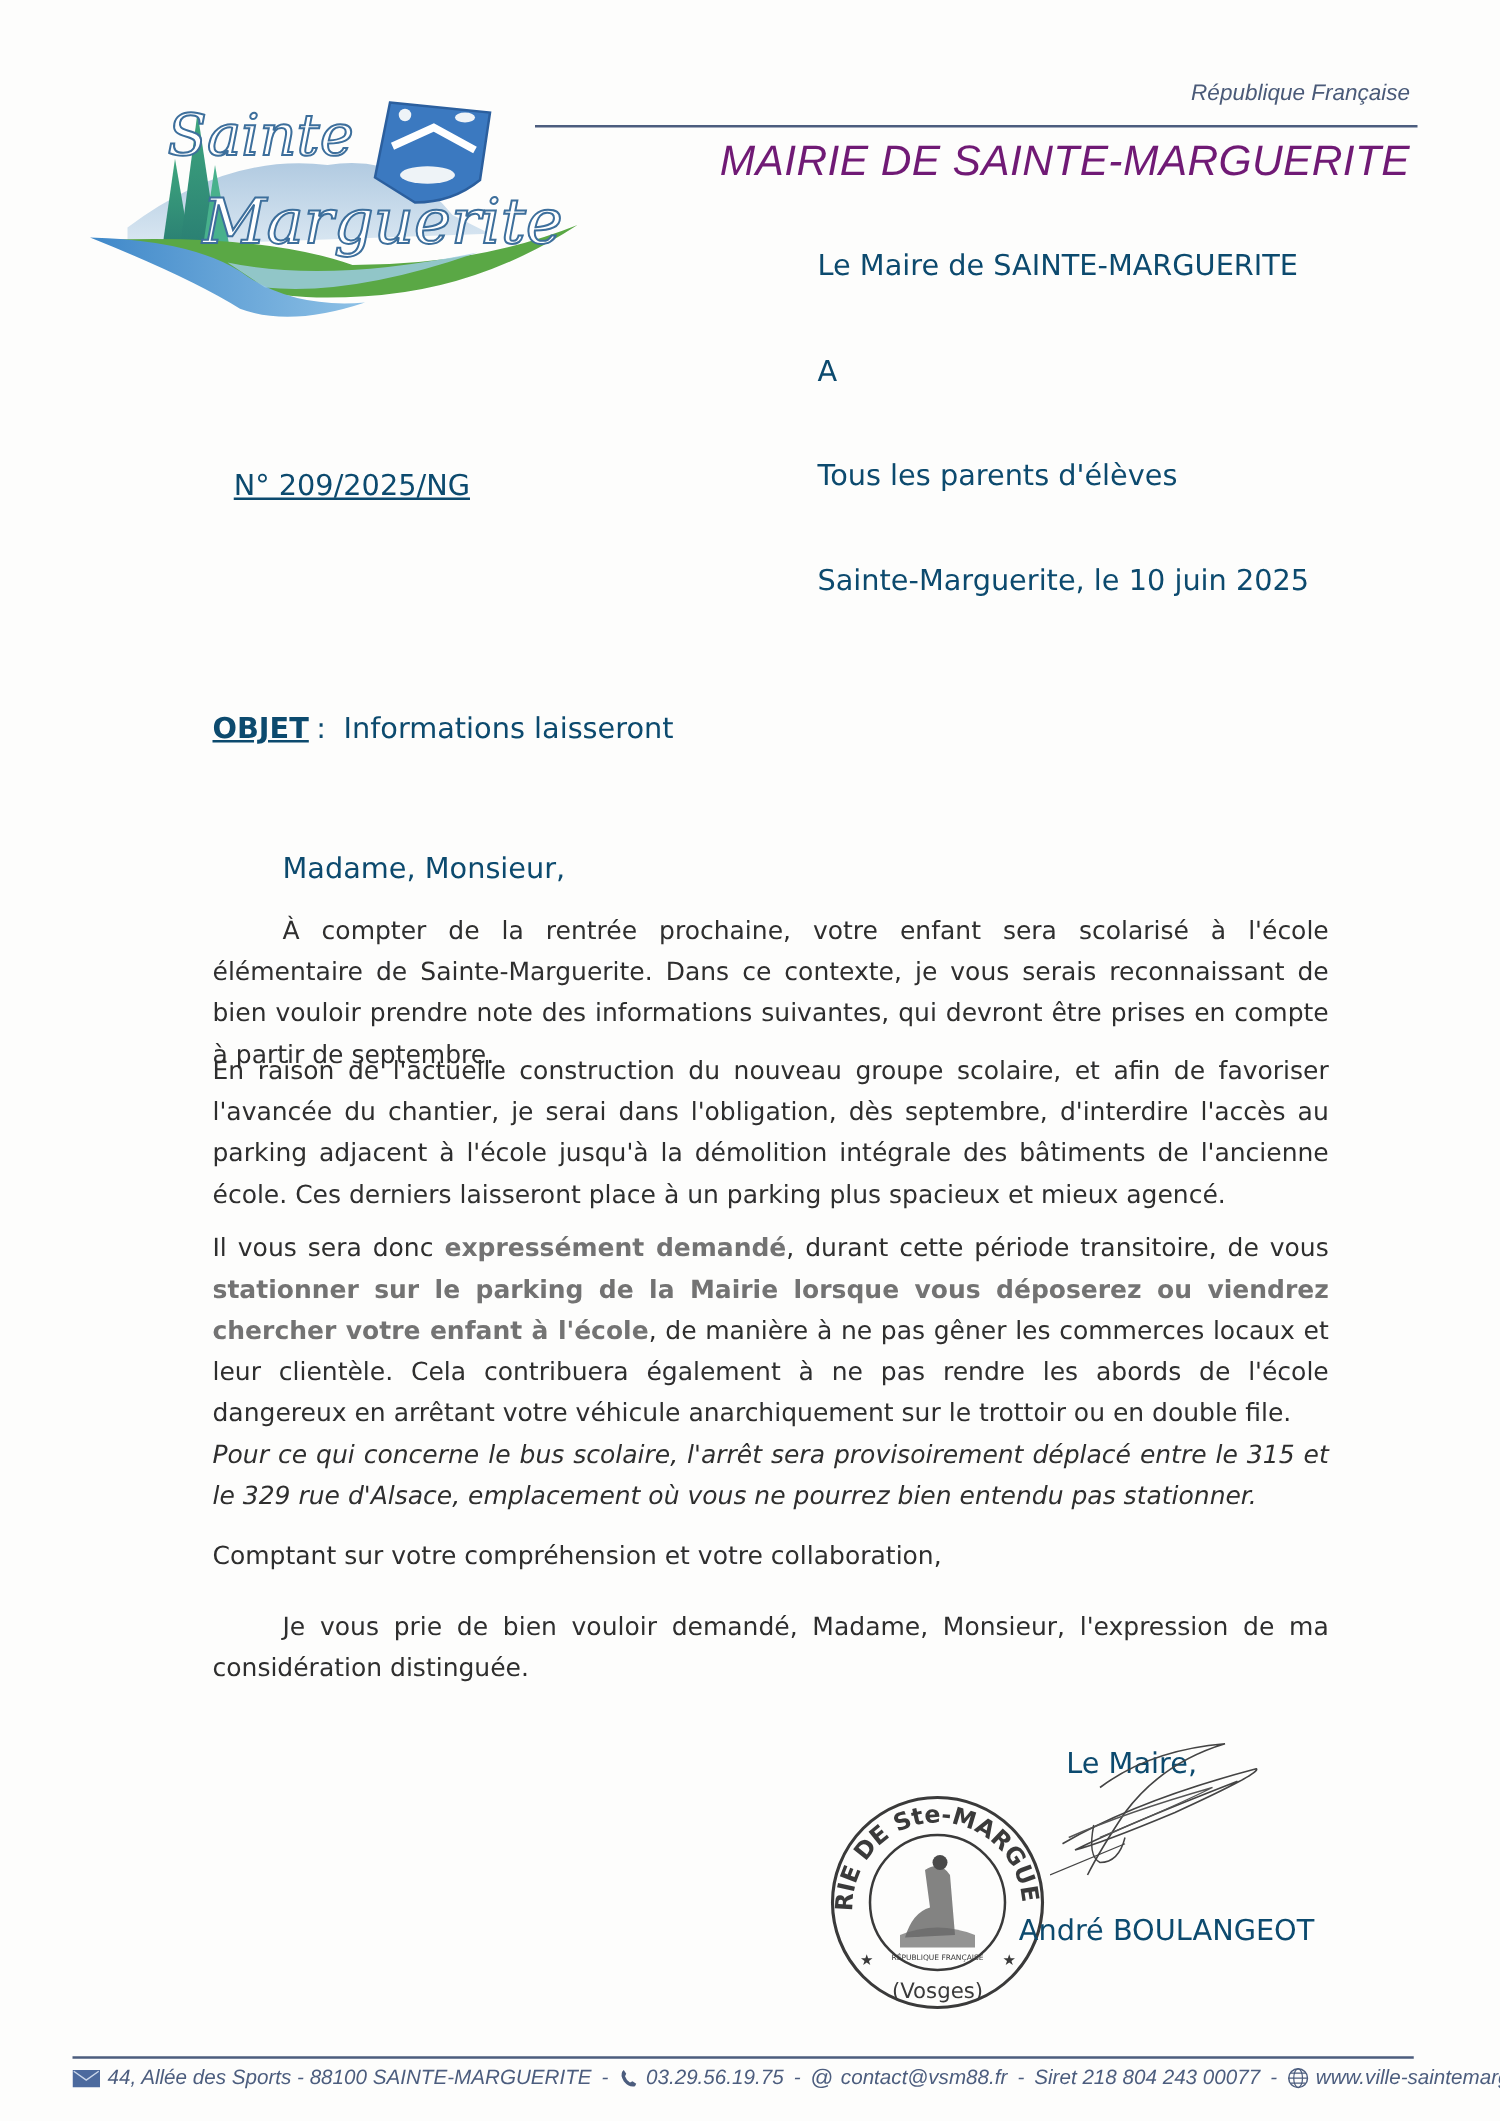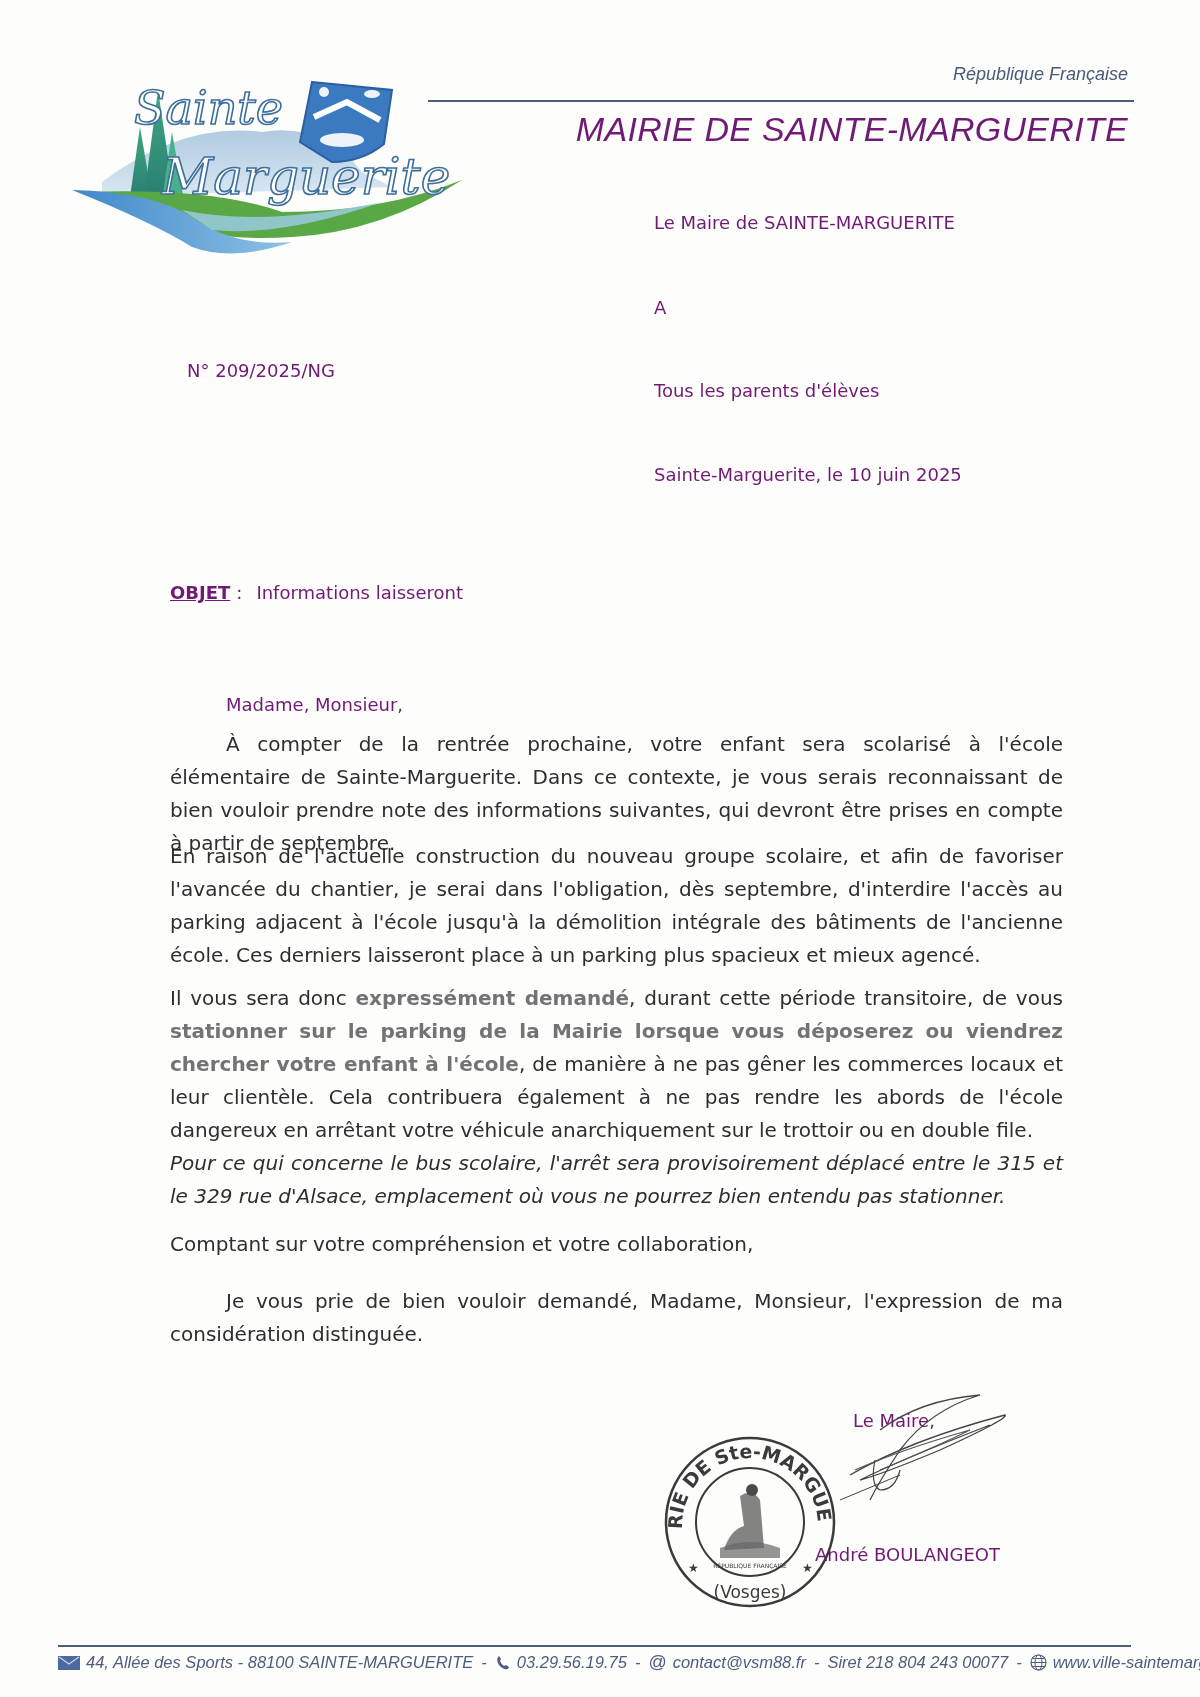--- a/index.html
+++ b/index.html
@@ -8,24 +8,24 @@
 
     .abs { position: absolute; }
 
     
     .logo { left: 62px; top: 62px; width: 420px; height: 200px; }
     .republique { right: 72px; top: 64px; font-family: "Liberation Sans", sans-serif; font-style: italic; font-size: 18px; color: #4a5a78; }
     .head-rule { left: 428px; top: 100px; width: 706px; height: 2px; background: #4c5d7e; }
     .mairie-title { right: 72px; top: 110px; font-family: "Liberation Sans", sans-serif; font-style: italic; font-size: 34px; color: #701a75; letter-spacing: 0.3px; }
 
     
-    .lt { font-family: "DejaVu Sans", sans-serif; font-size: 18px; color: #701a75; white-space: nowrap; margin-top: 12px; }
+    .lt { font-family: "DejaVu Sans", sans-serif; font-size: 23px; color: #0c4a6e; white-space: nowrap; }
     .from { left: 654px; top: 200px; }
     .to-a { left: 654px; top: 285px; }
-    .ref { left: 187px; top: 348px; }
+    .ref { left: 187px; top: 376px; text-decoration: underline; }
     .to { left: 654px; top: 368px; }
     .date { left: 654px; top: 452px; }
     .objet { left: 170px; top: 570px; }
     .objet-label { font-weight: bold; text-decoration: underline; }
     .objet-sep { margin: 0 14px 0 6px; }
     .salutation { left: 226px; top: 682px; text-align: center; }
 
     .body { left: 170px; width: 893px; font-family: "DejaVu Sans", sans-serif; font-size: 20px; line-height: 33px; color: #2e2e2e; text-align: justify; }
     .p1 { top: 728px; text-indent: 56px; }
     .p2 { top: 840px; }

